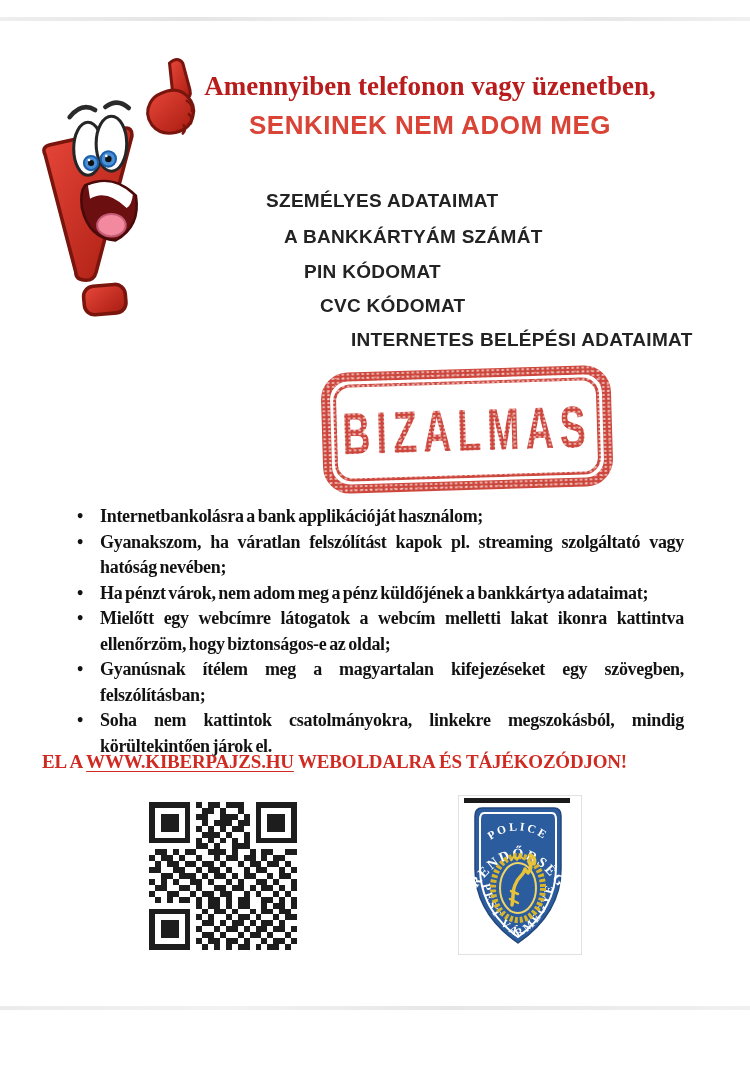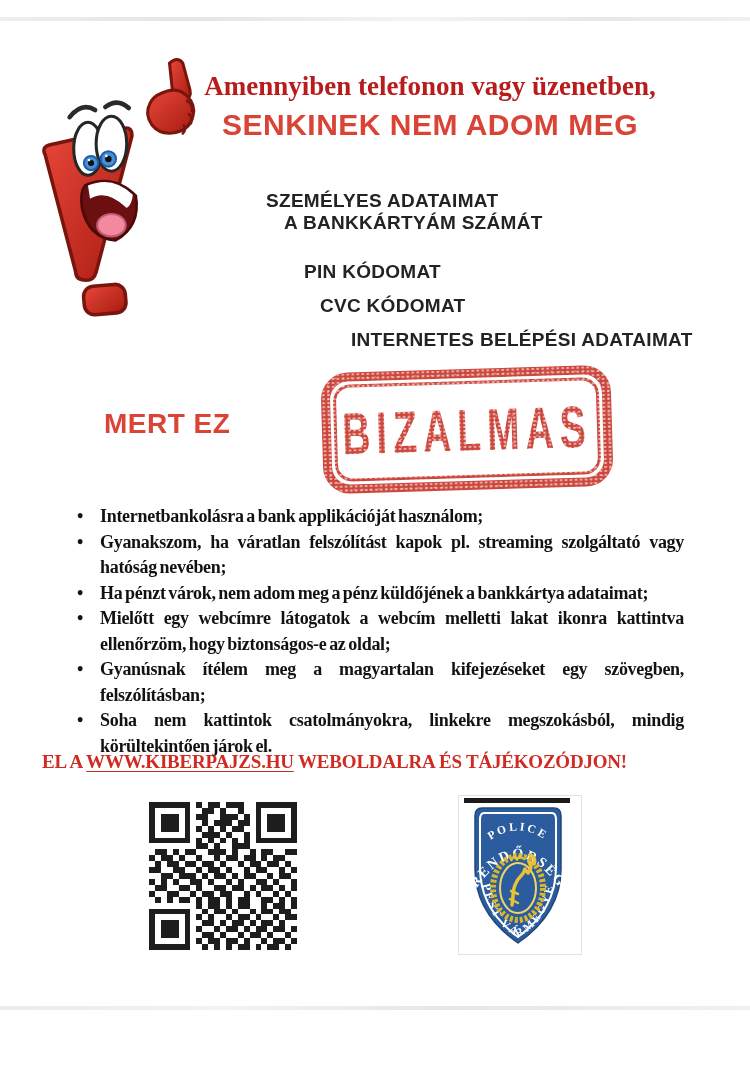--- a/index.html
+++ b/index.html
@@ -15,27 +15,27 @@
   .scan-artifact.bottom{top:1006px;height:4px;
     background:linear-gradient(90deg,rgba(90,90,90,.12),rgba(90,90,90,.08) 30%,rgba(90,90,90,.15) 60%,rgba(90,90,90,.09));}
 
   
   .character{position:absolute;left:28px;top:55px;width:175px;height:265px;}
 
   
   .headline{position:absolute;left:172px;top:68px;width:516px;text-align:center;}
   .title-line{font-weight:bold;font-size:27px;line-height:37px;color:#b91c1c;}
   .headline-red{margin-top:3px;font-family:"Liberation Sans",sans-serif;font-weight:bold;
-    font-size:30px;line-height:34px;color:#da4437;letter-spacing:.5px;}
+    font-size:26px;line-height:34px;color:#da4437;letter-spacing:.5px;}
 
   
   .data-item{position:absolute;font-family:"Liberation Sans",sans-serif;font-weight:bold;
     font-size:19px;color:#232323;letter-spacing:.3px;white-space:nowrap;margin-left:48px;}
   .item-0{left:218px;top:190px;}
-  .item-1{left:236px;top:212px;}
+  .item-1{left:236px;top:226px;}
   .item-2{left:256px;top:261px;}
   .item-3{left:272px;top:295px;}
   .item-4{left:303px;top:329px;}
 
   
   .mert-ez{position:absolute;left:104px;top:408px;font-family:"Liberation Sans",sans-serif;
     font-weight:bold;font-size:28px;color:#da4437;letter-spacing:.5px;}
   .stamp{position:absolute;left:322px;top:369px;width:272px;height:103px;
     border:9px solid #cd463c;border-radius:27px;transform:rotate(-1.7deg);}
   .stamp-inner{position:absolute;inset:3px;border:3px solid #cd463c;border-radius:17px;
@@ -122,21 +122,20 @@
     <div class="title-line">Amennyiben telefonon vagy üzenetben,</div>
     <div class="headline-red">SENKINEK NEM ADOM MEG</div>
   </div>
 
   <div class="data-item item-0">SZEMÉLYES ADATAIMAT</div>
   <div class="data-item item-1">A BANKKÁRTYÁM SZÁMÁT</div>
   <div class="data-item item-2">PIN KÓDOMAT</div>
   <div class="data-item item-3">CVC KÓDOMAT</div>
   <div class="data-item item-4">INTERNETES BELÉPÉSI ADATAIMAT</div>
 
-  <div class="mert-ez">MERT EZ</div>
   <div class="stamp">
     <div class="stamp-inner">
       <span class="stamp-text">BIZALMAS</span>
     </div>
   </div>
 
   <ul class="tips">
     <li>Internetbankolásra a bank applikációját használom;</li>
     <li>Gyanakszom, ha váratlan felszólítást kapok pl. streaming szolgáltató vagy hatóság nevében;</li>
     <li>Ha pénzt várok, nem adom meg a pénz küldőjének a bankkártya adataimat;</li>

